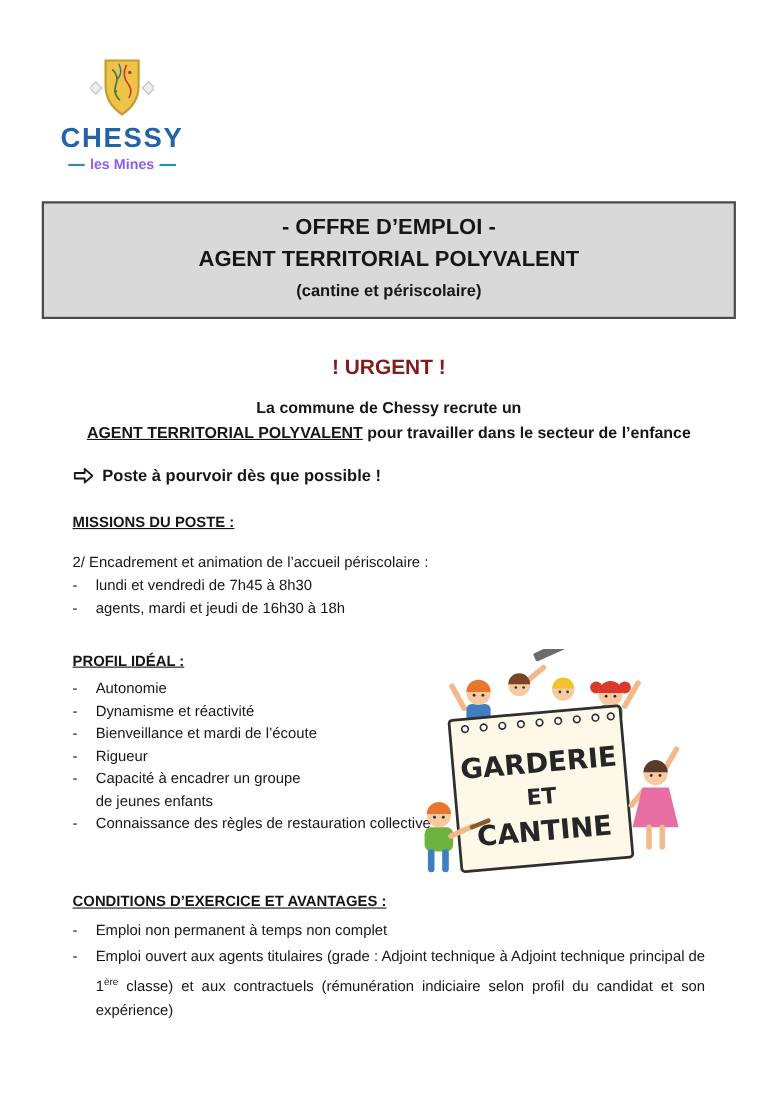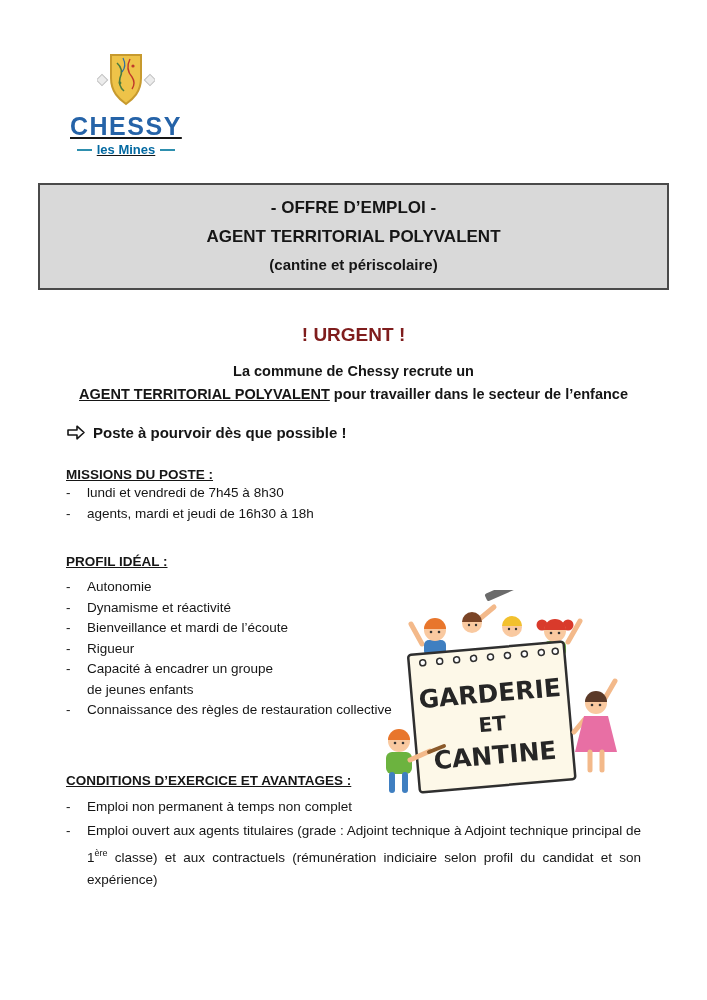--- a/index.html
+++ b/index.html
@@ -8,38 +8,38 @@
     width:707px; height:1000px;
     font-family:"Liberation Sans", sans-serif;
     color:#161616;
   }
   .page {
     position:relative; width:707px; height:1000px;
     background:#ffffff; overflow:hidden;
   }
 
   
-  .logo { margin:50px 0 0 70px; width:112px; text-align:left;text-decoration:underline; }
+  .logo { margin:50px 0 0 55px; width:112px; text-align:center; }
   .logo svg { display:block; margin:0 auto; }
   .logo-name {
     margin-top:2px; color:#2563a8; font-weight:bold;
     font-size:25px; letter-spacing:1.5px;
   }
   .logo-sub {
     margin-top:1px; display:flex; align-items:center; justify-content:center; gap:5px;
-    color:#0369a1; font-size:13px; font-weight:bold;
+    color:#8b5cf6; font-size:13px; font-weight:bold;
   }
   .dash-line { display:inline-block; width:15px; border-top:2px solid #2e8fae; }
 
   
   .header-box {
     margin:26px 38px 0; border:2px solid #4a4a4a; background:#d9d9d9;
     text-align:center; padding:8px 10px 10px;
   }
-  .header-box .l1, .header-box .l2 { font-size:17px; font-weight:bold; line-height:29px; }
+  .header-box .l1, .header-box .l2 { font-size:20px; font-weight:bold; line-height:29px; }
   .header-box .l3 { font-size:15px; font-weight:bold; line-height:27px; }
 
   
   .content { padding:0 66px; }
   .urgent {
     margin-top:34px; text-align:center;
     color:#7f1d1d; font-size:19px; font-weight:bold;
   }
   .intro { margin-top:14px; text-align:center; font-weight:bold; font-size:14.5px; line-height:23px; }
   .u { text-decoration:underline; }
@@ -113,20 +113,21 @@
     </div>
 
     <div class="availability">
       <svg width="20" height="17" viewBox="0 0 20 17">
         <path d="M2 6 h9 V2.2 L18 8.5 11 14.8 V11 H2 z" fill="#ffffff" stroke="#161616" stroke-width="1.6" stroke-linejoin="round"></path>
       </svg>
       <span>Poste à pourvoir dès que possible !</span>
     </div>
 
     <div class="section-title">MISSIONS DU POSTE :</div>
+    <div class="para spaced">2/ Encadrement et animation de l’accueil périscolaire :</div>
     <div class="missions-list">
       <div class="li">
         <span class="dash">-</span>
         <span class="li-text">lundi et vendredi de 7h45 à 8h30</span>
       </div>
       <div class="li">
         <span class="dash">-</span>
         <span class="li-text">agents, mardi et jeudi de 16h30 à 18h</span>
       </div>
     </div>

